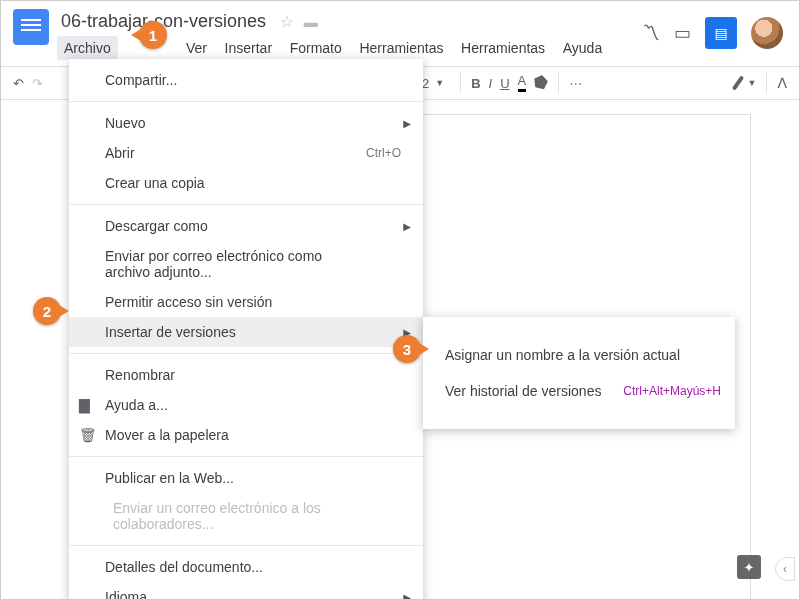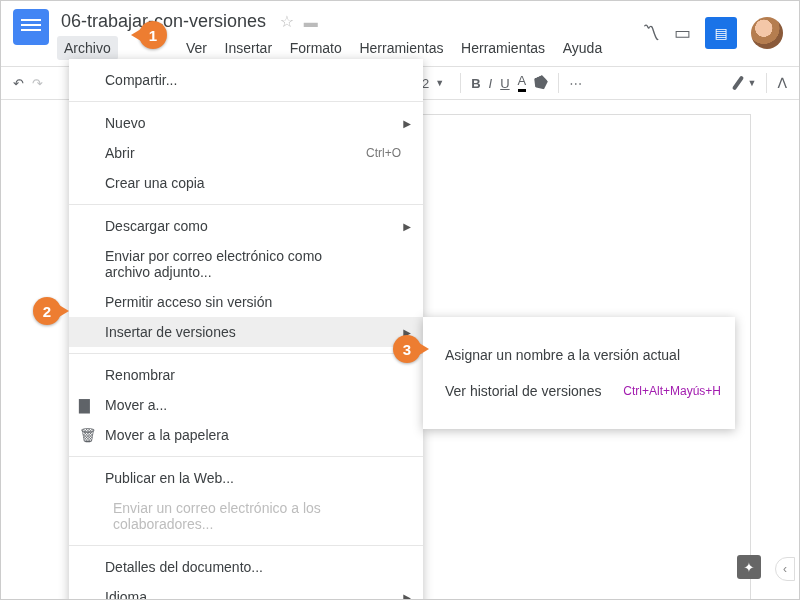--- a/index.html
+++ b/index.html
@@ -144,21 +144,21 @@
   <div class="dd-item hovered">
       <span>Insertar de versiones</span>
       <span class="dd-sub">▶</span>
     </div>
   <div class="dd-sep"></div>
   <div class="dd-item">
       <span>Renombrar</span>
     </div>
   <div class="dd-item">
       <span class="dd-icon">▇</span>
-      <span>Mover a...</span>
+      <span>Ayuda a...</span>
     </div>
   <div class="dd-item">
       <span class="dd-icon">🗑</span>
       <span>Mover a la papelera</span>
     </div>
   <div class="dd-sep"></div>
   <div class="dd-item">
       <span>Publicar en la Web...</span>
     </div>
   <div class="dd-item disabled">

